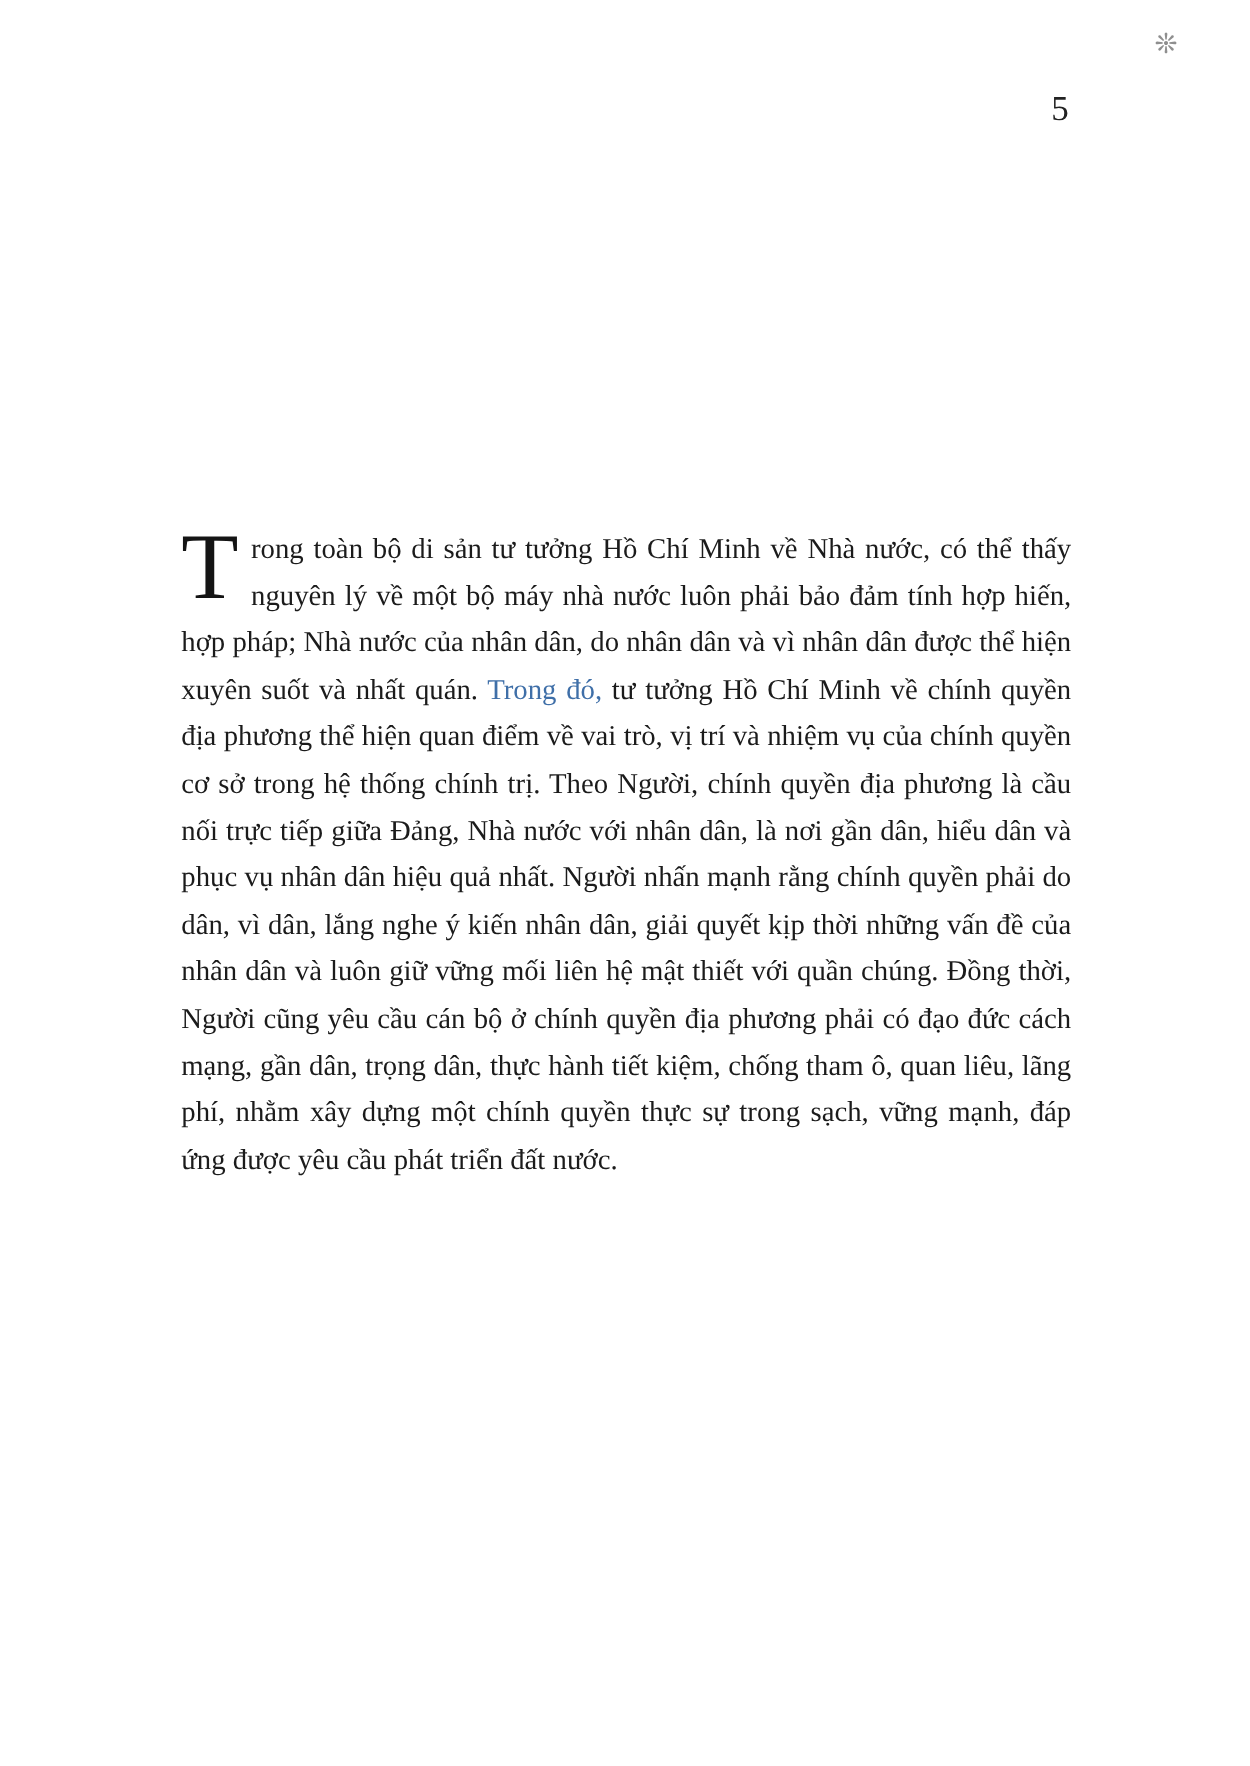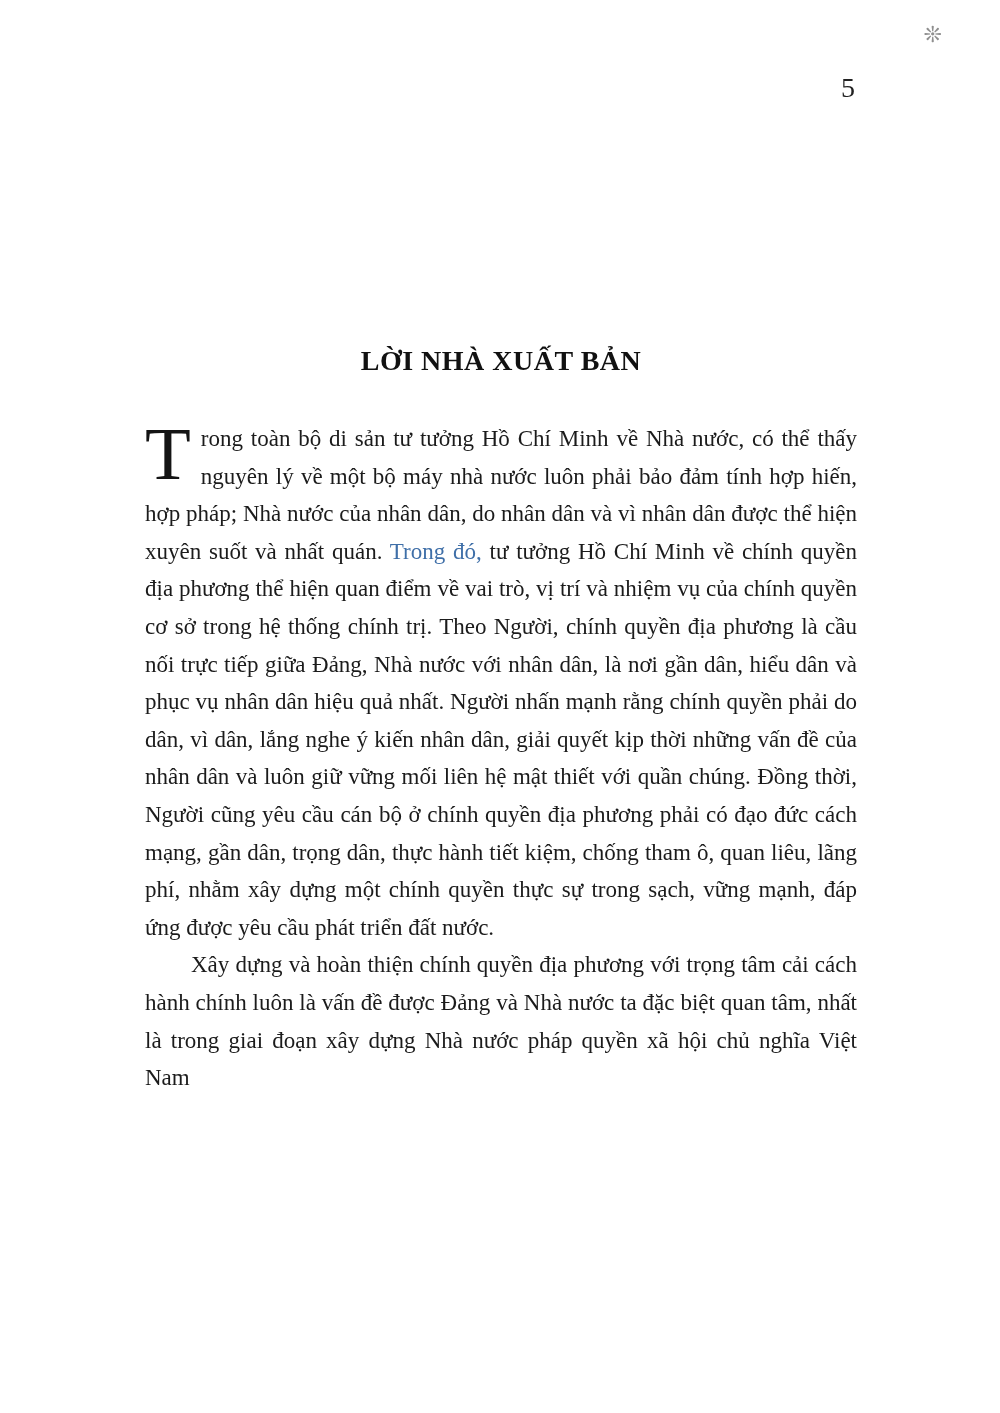--- a/index.html
+++ b/index.html
@@ -71,22 +71,20 @@
 </style>
 </head>
 <body>
 
 <div class="page">
 
   <span class="corner-icon" data-bind="page.corner_glyph">❊</span>
 
   <div class="page-number" data-bind="page.number">5</div>
 
-  <h1 class="page-title" data-bind="title">LỜI NHÀ XUẤT BẢN</h1>
 
   <div class="content">
     <p class="para-1">
       <span class="dropcap" data-bind="content.dropcap">T</span><span data-bind="content.p1_before">rong toàn bộ di sản tư tưởng Hồ Chí Minh về Nhà nước, có thể thấy nguyên lý về một bộ máy nhà nước luôn phải bảo đảm tính hợp hiến, hợp pháp; Nhà nước của nhân dân, do nhân dân và vì nhân dân được thể hiện xuyên suốt và nhất quán. </span><span class="highlight" data-bind="content.p1_highlight" data-bind-style="color:colors.highlight_text" style="color: rgb(63, 111, 168);">Trong đó,</span><span data-bind="content.p1_after"> tư tưởng Hồ Chí Minh về chính quyền địa phương thể hiện quan điểm về vai trò, vị trí và nhiệm vụ của chính quyền cơ sở trong hệ thống chính trị. Theo Người, chính quyền địa phương là cầu nối trực tiếp giữa Đảng, Nhà nước với nhân dân, là nơi gần dân, hiểu dân và phục vụ nhân dân hiệu quả nhất. Người nhấn mạnh rằng chính quyền phải do dân, vì dân, lắng nghe ý kiến nhân dân, giải quyết kịp thời những vấn đề của nhân dân và luôn giữ vững mối liên hệ mật thiết với quần chúng. Đồng thời, Người cũng yêu cầu cán bộ ở chính quyền địa phương phải có đạo đức cách mạng, gần dân, trọng dân, thực hành tiết kiệm, chống tham ô, quan liêu, lãng phí, nhằm xây dựng một chính quyền thực sự trong sạch, vững mạnh, đáp ứng được yêu cầu phát triển đất nước.</span>
     </p>
-    <p class="para-2" data-bind="content.p2">Xây dựng và hoàn thiện chính quyền địa phương với trọng tâm cải cách hành chính luôn là vấn đề được Đảng và Nhà nước ta đặc biệt quan tâm, nhất là trong giai đoạn xây dựng Nhà nước pháp quyền xã hội chủ nghĩa Việt Nam</p>
   </div>
 
 </div>
 
 </body></html>

